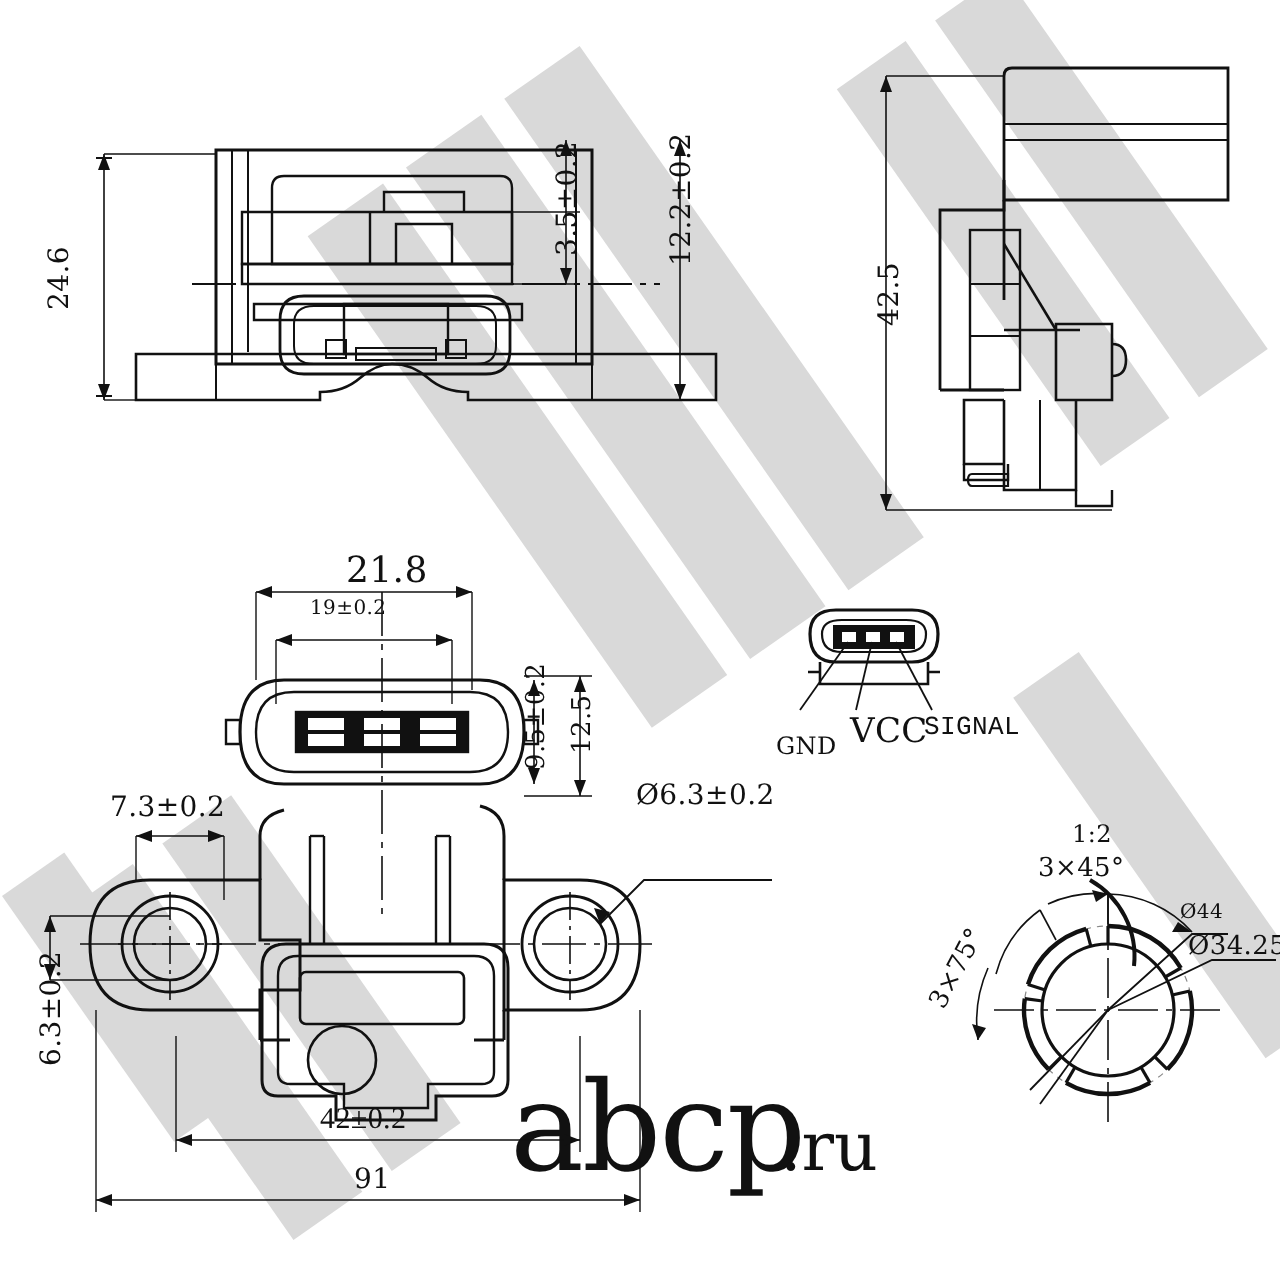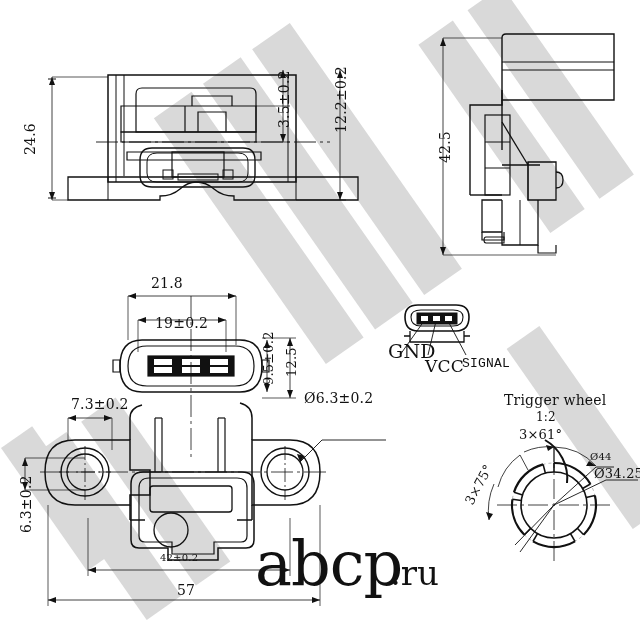--- a/index.html
+++ b/index.html
@@ -334,42 +334,41 @@
   </svg>
 
   <div class="lbl vlbl" style="left:22px; top:155px; font-size:14px; transform:rotate(-90deg);">24.6</div>
 
   <div class="lbl vlbl" style="left:276px; top:128px; font-size:14px; transform:rotate(-90deg);">3.5±0.2</div>
 
   <div class="lbl vlbl" style="left:333px; top:133px; font-size:14px; transform:rotate(-90deg);">12.2±0.2</div>
 
   <div class="lbl vlbl" style="left:437px; top:163px; font-size:14px; transform:rotate(-90deg);">42.5</div>
 
-  <div class="lbl" style="left:151px; top:275px; font-size:14px;">21.8</div>
-
-  <div class="lbl" style="left:155px; top:315px; font-size:14px;">19±0.2</div>
-
-  <div class="lbl" style="left:55px; top:396px; font-size:14px;margin-left:16px;">7.3±0.2</div>
+  <div class="lbl" style="left:173px; top:275px; font-size:18px;">21.8</div>
+
+  <div class="lbl" style="left:155px; top:299px; font-size:10px;">19±0.2</div>
+
+  <div class="lbl" style="left:55px; top:396px; font-size:14px;">7.3±0.2</div>
 
   <div class="lbl vlbl" style="left:261px; top:385px; font-size:13px; transform:rotate(-90deg);">9.5±0.2</div>
 
   <div class="lbl vlbl" style="left:284px; top:377px; font-size:13px; transform:rotate(-90deg);">12.5</div>
 
   <div class="lbl vlbl" style="left:18px; top:533px; font-size:14px; transform:rotate(-90deg);">6.3±0.2</div>
 
-  <div class="lbl" style="left:304px; top:390px; font-size:14px;">Ø6.3±0.2</div>
-
-  <div class="lbl" style="left:160px; top:552px; font-size:10px;">42±0.2</div>
-
-  <div class="lbl" style="left:177px; top:582px; font-size:14px;">57</div>
-
-  <div class="lbl" style="left:388px; top:340px; font-size:19px;">GND</div>
+  <div class="lbl" style="left:318px; top:390px; font-size:14px;">Ø6.3±0.2</div>
+
+  <div class="lbl" style="left:160px; top:552px; font-size:15px;font-family:Liberation Serif, serif;">42±0.2</div>
+
+  <div class="lbl" style="left:177px; top:582px; font-size:14px;">91</div>
+
+  <div class="lbl" style="left:388px; top:366px; font-size:12px;">GND</div>
   <div class="lbl" style="left:425px; top:356px; font-size:17px;">VCC</div>
   <div class="lbl" style="left:462px; top:356px; font-size:13px;font-family:Liberation Mono, monospace;">SIGNAL</div>
 
-  <div class="lbl" style="left:504px; top:392px; font-size:14px;">Trigger wheel</div>
   <div class="lbl" style="left:536px; top:410px; font-size:12px;">1:2</div>
-  <div class="lbl" style="left:519px; top:427px; font-size:13px;">3×61°</div>
+  <div class="lbl" style="left:519px; top:427px; font-size:13px;">3×45°</div>
   <div class="lbl vlbl" style="left:462px; top:500px; font-size:13px; transform:rotate(-62deg);">3×75°</div>
   <div class="lbl" style="left:590px; top:451px; font-size:10px;">Ø44</div>
   <div class="lbl" style="left:594px; top:466px; font-size:13px;">Ø34.25</div>
 
 </div>
 
 </body></html>

